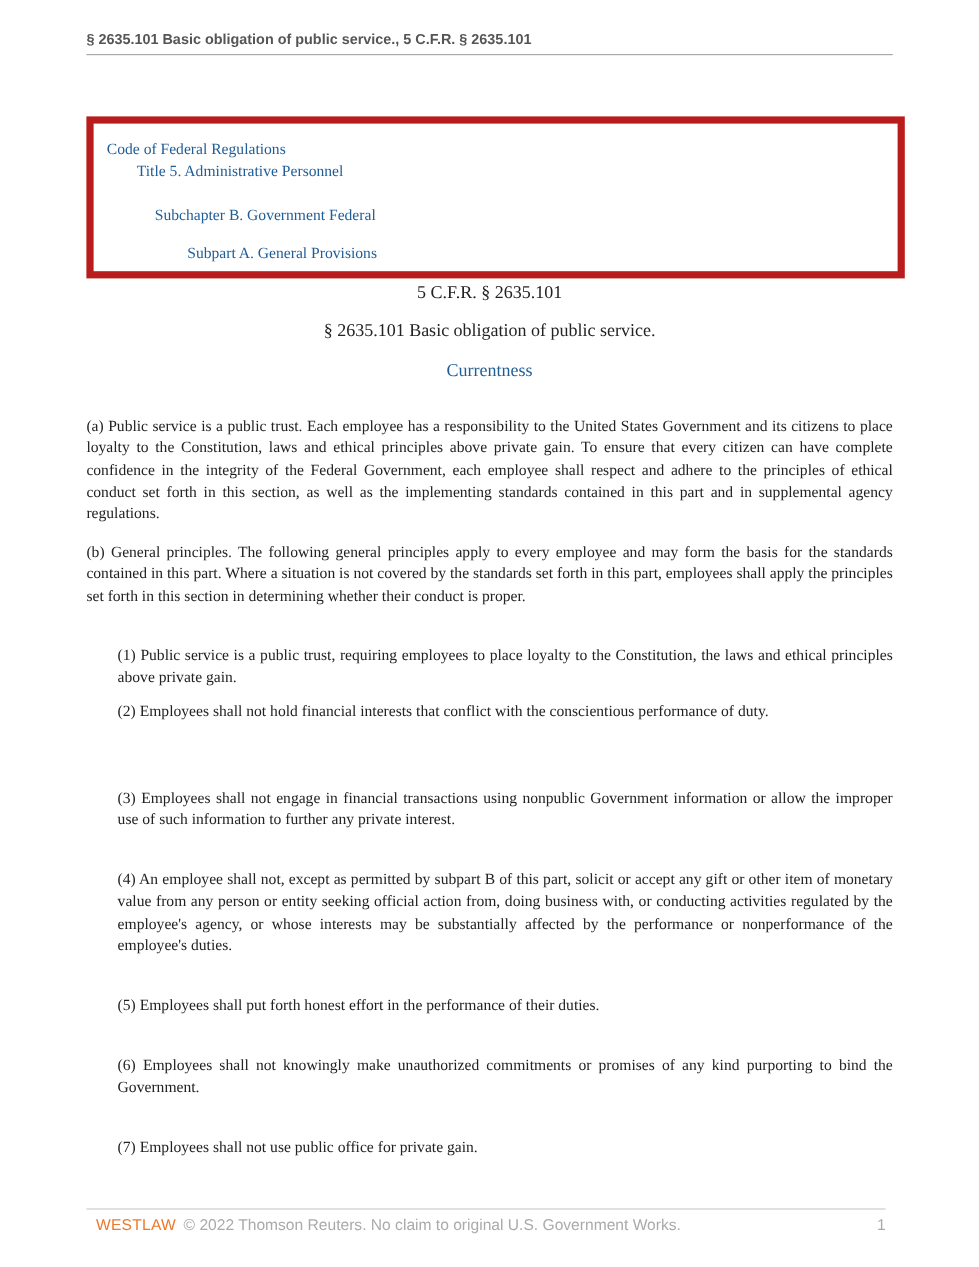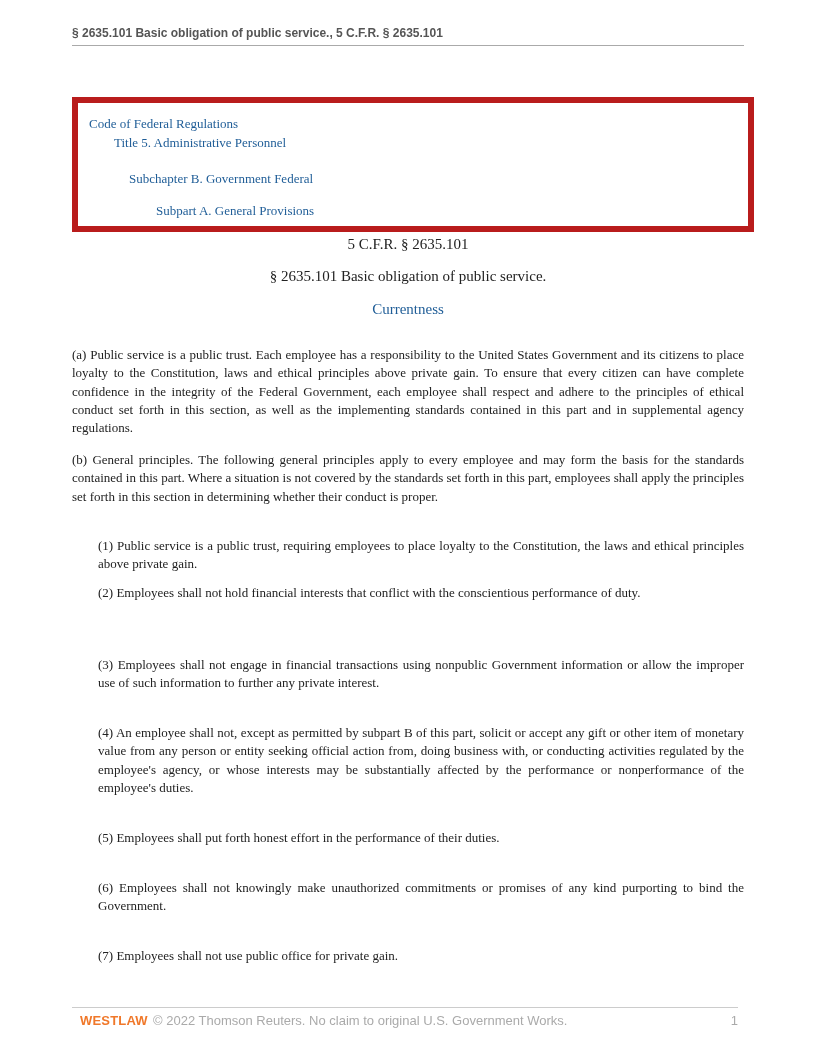--- a/index.html
+++ b/index.html
@@ -52,21 +52,21 @@
     .p-6 { top: 879px; }
     .p-7 { top: 947px; }
 
     .footer {
       position: absolute; left: 72px; top: 1007px; width: 666px;
       border-top: 1px solid #cccccc; padding-top: 4px;
       font-family: "Liberation Sans", sans-serif; font-size: 13px; color: #aaaaaa;
     }
     .footer .brand {
       position: absolute; left: 8px; top: 5px;
-      color: #f0782a; font-weight: bold; letter-spacing: 0.2px;
+      color: #f0782a; font-weight: normal; letter-spacing: 0.2px;
     }
     .footer .copyright { position: absolute; left: 81px; top: 5px; white-space: nowrap; }
     .footer .page-num { position: absolute; right: 0; top: 5px; }
   </style>
 </head>
 <body>
 
 <div class="header">§ 2635.101 Basic obligation of public service., 5 C.F.R. § 2635.101</div>
 
 <div class="toc-box">

